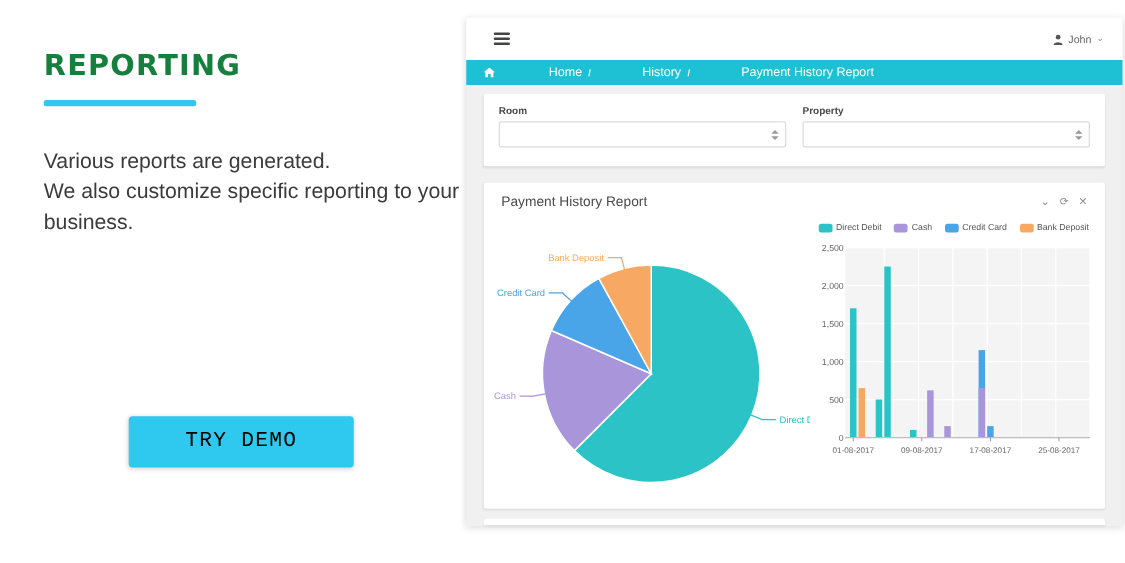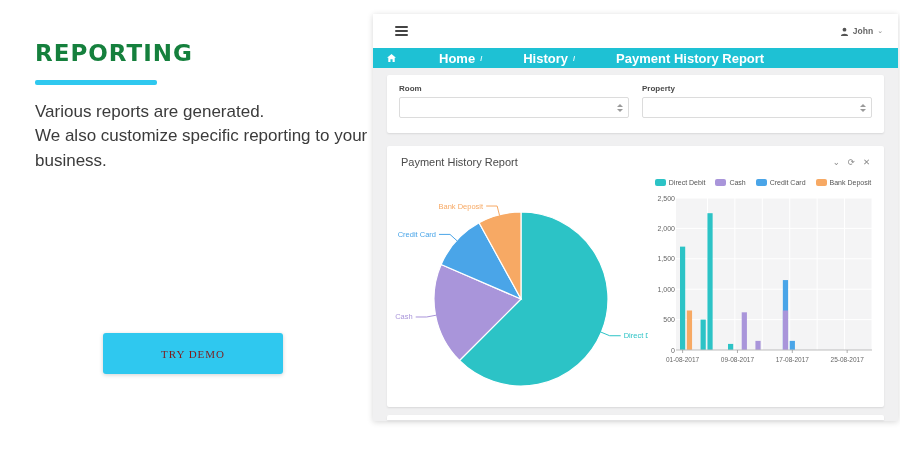--- a/index.html
+++ b/index.html
@@ -3,42 +3,42 @@
 <meta charset="utf-8">
 <style>
   * { margin:0; padding:0; box-sizing:border-box; }
   html,body { width:900px; height:450px; background:#ffffff; font-family:"Liberation Sans", sans-serif; overflow:hidden; }
   .page { position:relative; width:900px; height:450px; background:#fff; }
 
   
   .left-col { position:absolute; left:35px; top:40px; width:340px; }
   .page-title { font-family:"DejaVu Sans", sans-serif; font-size:23px; font-weight:800; letter-spacing:1px; color:#15803d; }
   .title-underline { width:122px; height:5px; border-radius:2px; margin-top:14px; }
-  .intro { margin-top:15px; font-size:17px; line-height:1.44; color:#3b3b3b; width:335px; }
+  .intro { margin-top:32px; font-size:17px; line-height:1.44; color:#3b3b3b; width:335px; }
   .intro span { display:inline; }
   .intro .line { display:block; }
   .cta-button { position:absolute; left:103px; top:333px; width:180px; height:41px; border:none; border-radius:3px;
-    color:#7f1d1d; font-size:11px; letter-spacing:1px; font-family:Liberation Serif, serif;
+    color:#000000; font-size:17px; letter-spacing:1px; font-family:Liberation Mono, monospace;
     box-shadow:0 1px 4px rgba(0,0,0,.18); cursor:pointer; }
 
   
   .dashboard { position:absolute; left:373px; top:14px; width:525px; height:407px; background:#f0f0f1;
     box-shadow:0 1px 6px rgba(0,0,0,.16); font-family:"Liberation Sans", sans-serif; }
 
   .topbar { height:34px; background:#fff; display:flex; align-items:center; padding:0 15px 0 22px; }
   .hamburger { width:13px; display:flex; flex-direction:column; gap:2px; cursor:pointer; }
   .hamburger i { display:block; height:2px; background:#444; border-radius:1px; }
   .topbar-spacer { flex:1; }
   .user-area { display:flex; align-items:center; gap:4px; cursor:pointer; }
   .user-icon svg { display:block; }
-  .user-name { font-size:8.5px; color:#666;font-weight:bold; }
+  .user-name { font-size:8.5px; color:#666; }
   .user-chevron { font-family:"DejaVu Sans", sans-serif; font-size:7px; color:#888; line-height:1; }
 
   .breadcrumb { height:20px; background:#1ec1d4; display:flex; align-items:center; gap:5px; padding:0 14px; }
-  .breadcrumb .crumb { color:#fff; font-size:13px; font-weight:bold; cursor:pointer;padding-left:36px; }
+  .breadcrumb .crumb { color:#fff; font-size:10px; font-weight:normal; cursor:pointer;padding-left:36px; }
   .breadcrumb .sep { color:#e8fbfd; font-size:7.5px; font-weight:bold; }
   .home-icon svg { display:block; margin-right:2px; }
 
   .content { padding:7px 14px 0 14px; }
 
   .filter-card { background:#fff; border-radius:2px; box-shadow:0 1px 2px rgba(0,0,0,.10); padding:9px 12px 15px 12px;
     display:flex; gap:13px; }
   .field { flex:1; }
   .field-label { font-size:8px; font-weight:bold; color:#4a4a4a; margin-bottom:4px; }
   .control { height:21px; border:1px solid #dcdcdc; border-radius:2px; background:#fff; display:flex; align-items:center; }

